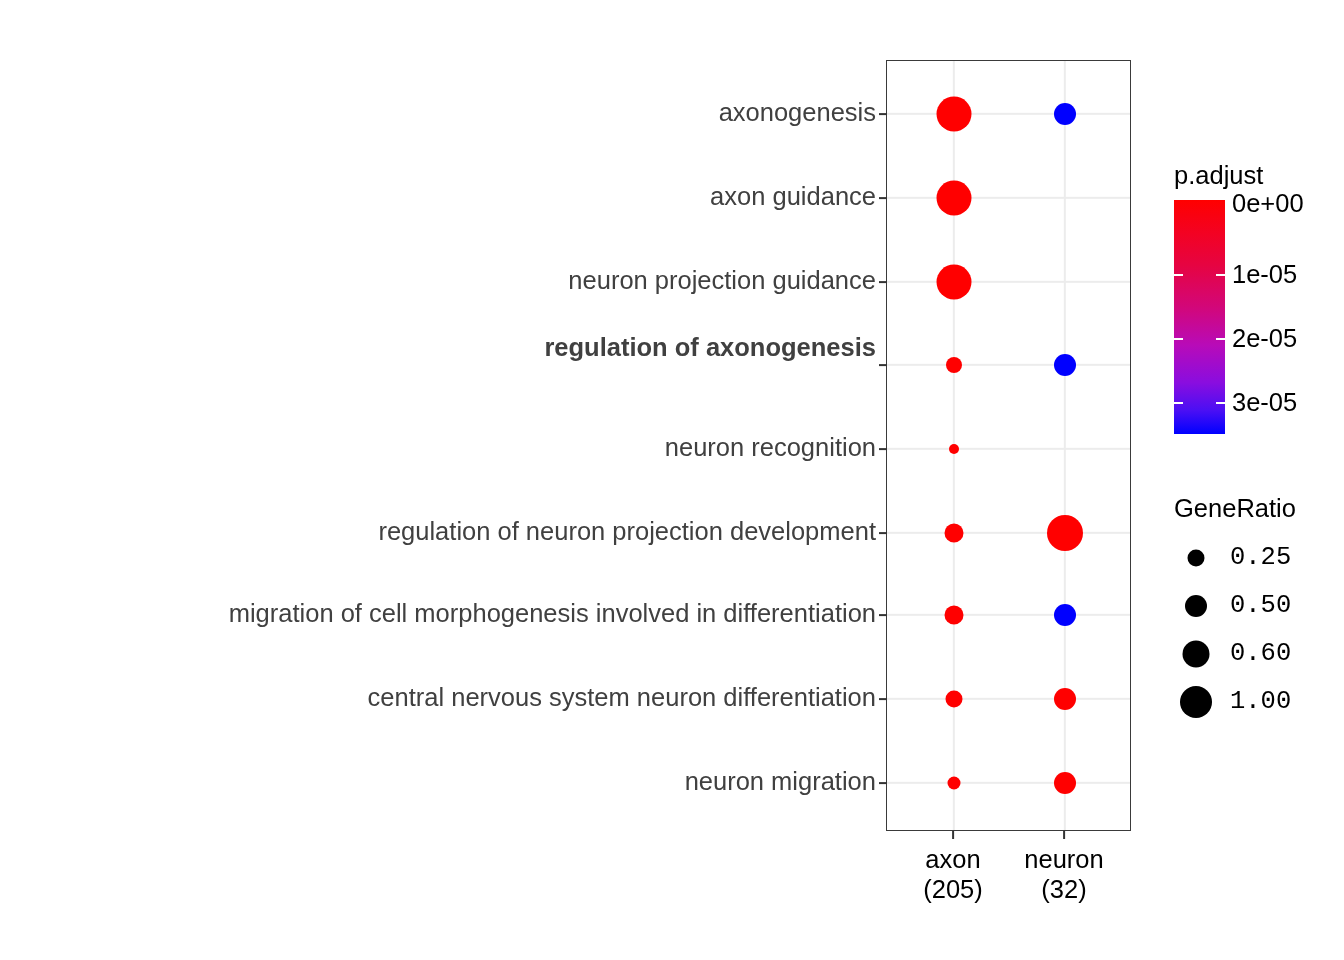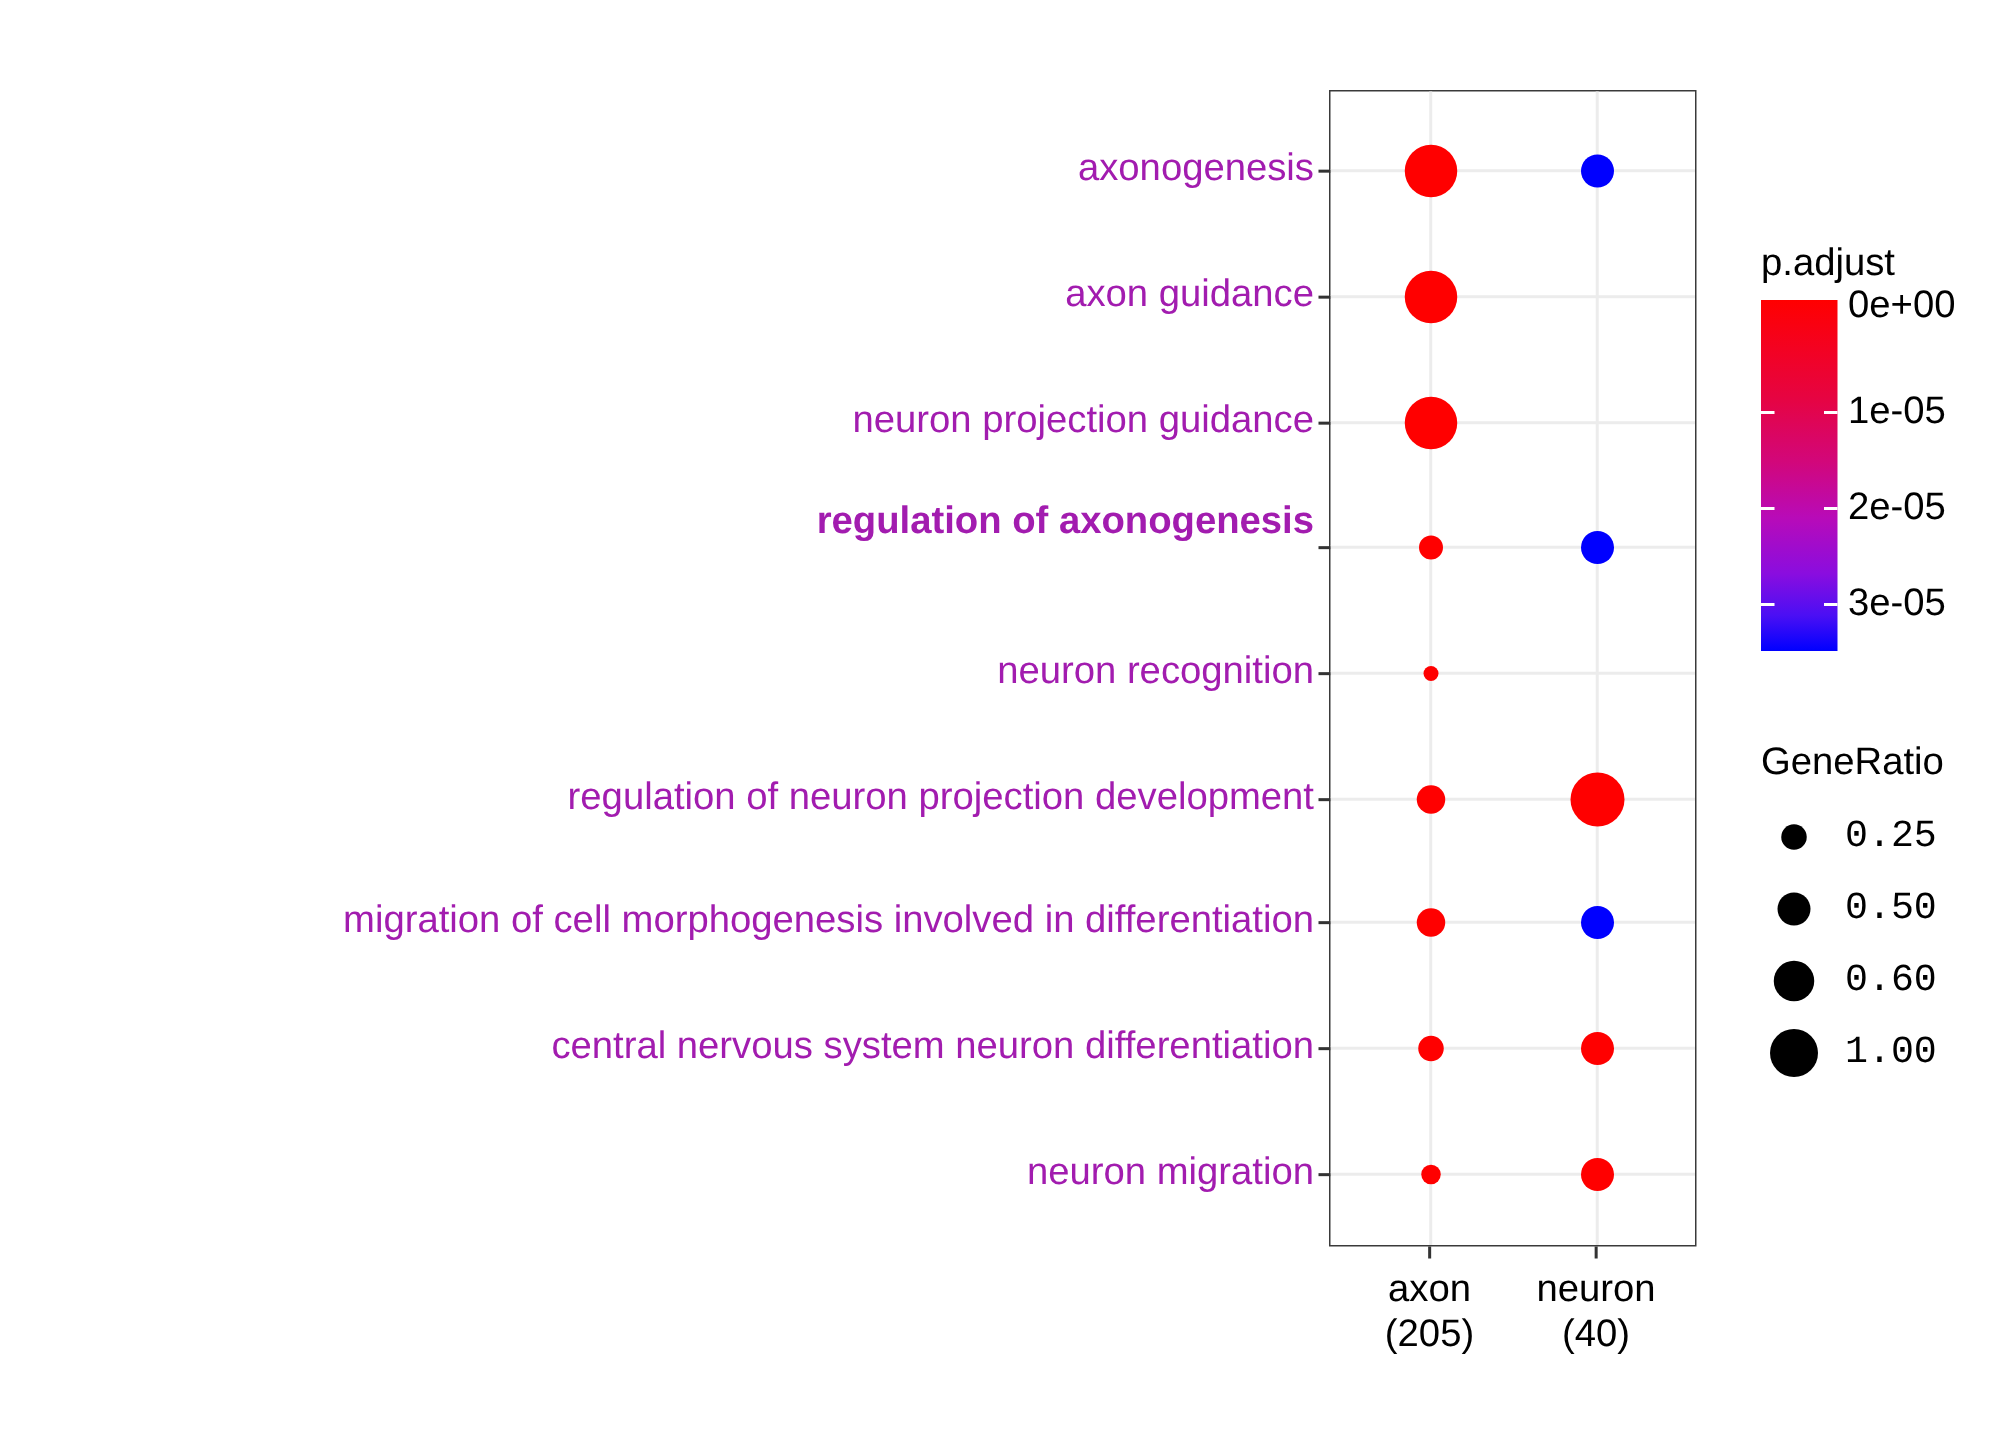--- a/index.html
+++ b/index.html
@@ -30,21 +30,21 @@
     height: 771px;
   }
   .ylabel {
     position: absolute;
     right: 0px;
     transform: translateY(-50%);
     text-align: right;
     font-size: 25.5px;
     line-height: 1;
     white-space: nowrap;
-    color: #a21caf;
+    color: #404040;
   }
 
   
   #panel {
     position: absolute;
     left: 886px;
     top: 60px;
     width: 245px;
     height: 771px;
     background: #ffffff;
@@ -275,21 +275,21 @@
     <div class="xtick" style="left:178px;"></div>
   </div>
 
   <div class="xlabels">
     <div class="xlabel" style="left:67px; top:2px;">
       <div>axon</div>
       <div>(205)</div>
     </div>
     <div class="xlabel" style="left:178px; top:2px;">
       <div>neuron</div>
-      <div>(40)</div>
+      <div>(32)</div>
     </div>
   </div>
 
   <div id="legend-color">
     <div class="legend-title">p.adjust</div>
     <div id="colorbar-wrap">
       <div id="colorbar"></div>
 
       <div class="cb-tick left" style="top:76px;"></div>
       <div class="cb-tick right" style="top:76px;"></div>

